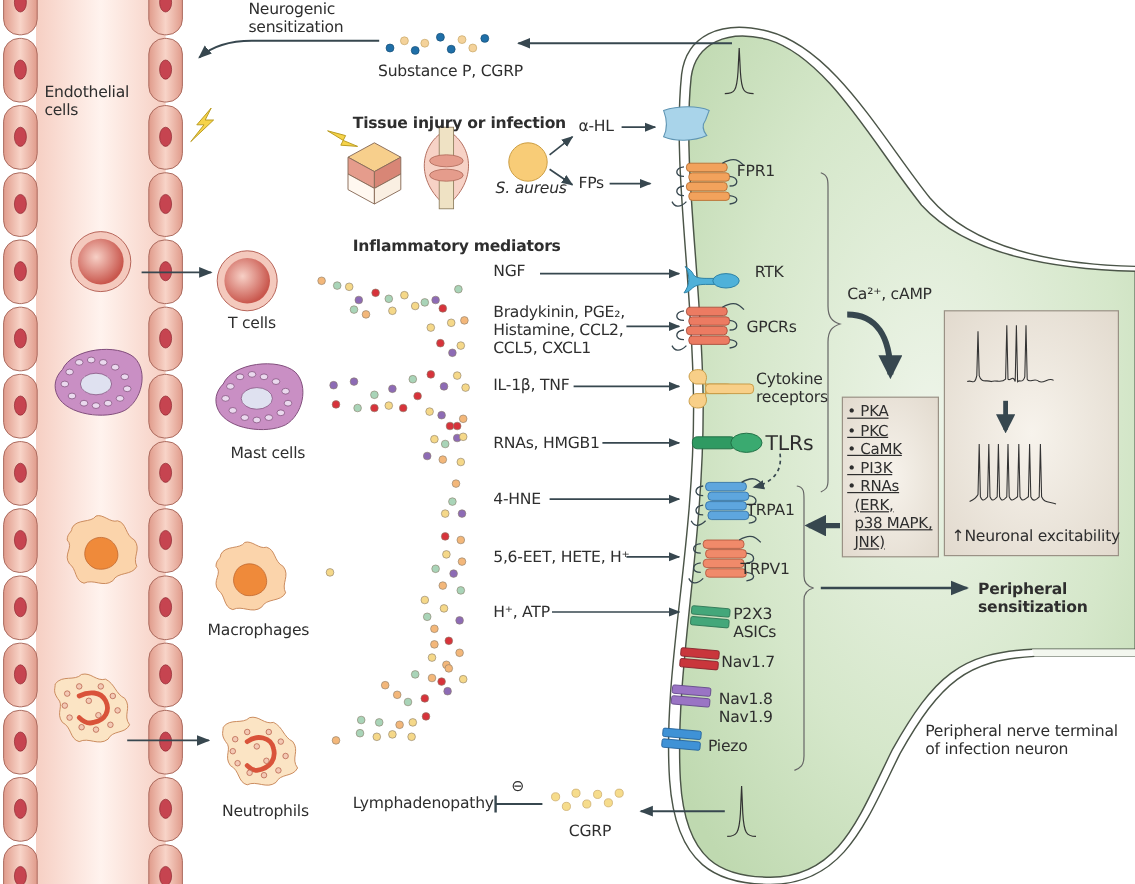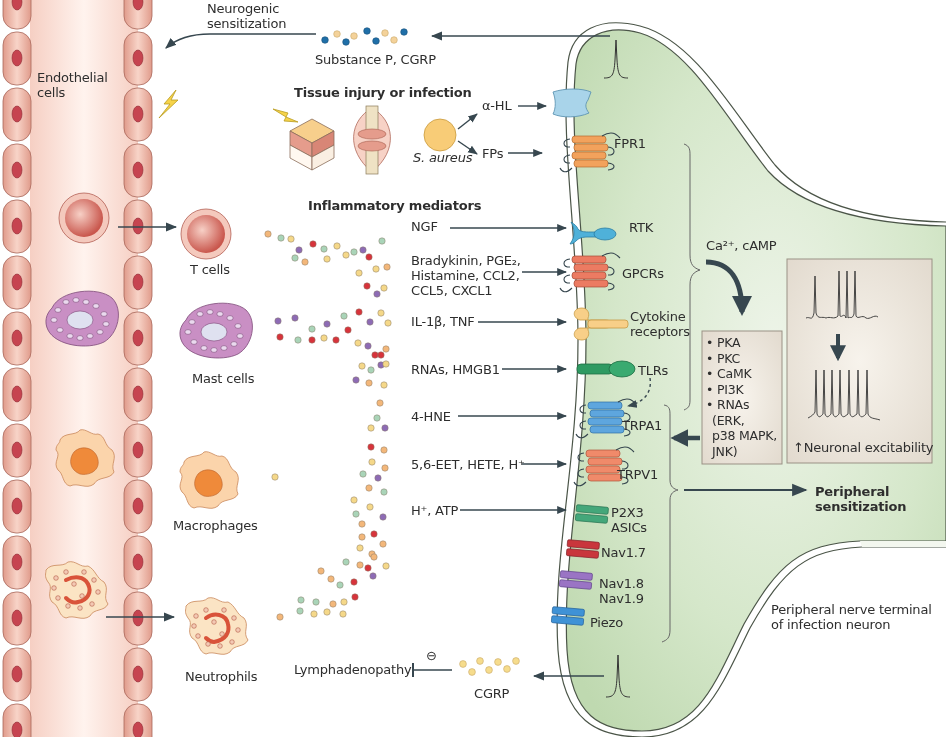--- a/index.html
+++ b/index.html
@@ -1,20 +1,20 @@
 <!DOCTYPE html>
 <html><head>
 <meta charset="utf-8">
 <style>
   html,body{margin:0;padding:0;background:#fff;}
   body{width:946px;height:737px;position:relative;overflow:hidden;font-family:"DejaVu Sans","Liberation Sans",sans-serif;color:#2b2b2b;}
   svg.diagram{position:absolute;left:0;top:0;width:946px;height:737px;}
   .lbl{position:absolute;font-size:13px;line-height:15px;white-space:nowrap;color:#2e2e2e;letter-spacing:-0.2px;}
   .lbl.bold{font-weight:bold;}
-  .lbl.small{font-size:13px;}
+  .lbl.small{font-size:17px;}
   .lbl.italic{font-style:italic;}
   .box-text{position:absolute;font-size:12.5px;line-height:15.5px;color:#2e2e2e;letter-spacing:-0.2px;}
   .box-text div{white-space:nowrap;}
 </style>
 </head>
 <body>
 
 <svg class="diagram" viewBox="0 0 946 737" xmlns="http://www.w3.org/2000/svg">
   <defs>
     <linearGradient id="lumen" x1="0" x2="1" y1="0" y2="0">
@@ -457,27 +457,27 @@
   <div>Neurogenic</div>
   <div>sensitization</div>
 </div>
 <div class="lbl" style="left:315px;top:52px;">Substance P, CGRP</div>
 
 <div class="lbl" style="left:37px;top:70px;">
   <div>Endothelial</div>
   <div>cells</div>
 </div>
 
-<div class="lbl bold" style="left:294px;top:85px;">Tissue injury or infection</div>
+<div class="lbl bold" style="left:294px;top:96px;">Tissue injury or infection</div>
 <div class="lbl" style="left:482px;top:98px;">α-HL</div>
 <div class="lbl" style="left:482px;top:146px;">FPs</div>
 <div class="lbl italic" style="left:413px;top:150px;">S. aureus</div>
 <div class="lbl" style="left:614px;top:136px;">FPR1</div>
 
-<div class="lbl bold" style="left:294px;top:198px;margin-left:14px;">Inflammatory mediators</div>
+<div class="lbl bold" style="left:294px;top:198px;">Inflammatory mediators</div>
 
 <div class="lbl" style="left:411px;top:219px;">NGF</div>
 <div class="lbl" style="left:629px;top:220px;">RTK</div>
 
 <div class="lbl" style="left:411px;top:253px;">
   <div>Bradykinin, PGE₂,</div>
   <div>Histamine, CCL2,</div>
   <div>CCL5, CXCL1</div>
 </div>
 <div class="lbl" style="left:622px;top:266px;">GPCRs</div>
@@ -510,21 +510,21 @@
 </div>
 <div class="lbl" style="left:590px;top:615px;">Piezo</div>
 
 <div class="lbl" style="left:190px;top:262px;">T cells</div>
 <div class="lbl" style="left:192px;top:371px;">Mast cells</div>
 <div class="lbl" style="left:173px;top:518px;">Macrophages</div>
 <div class="lbl" style="left:185px;top:669px;">Neutrophils</div>
 
 <div class="lbl" style="left:706px;top:238px;">Ca²⁺, cAMP</div>
 
-<div class="box-text" style="left:706px;top:335px;">
+<div class="box-text" style="left:706px;top:335px;text-decoration:underline;">
   <div>• PKA</div>
   <div>• PKC</div>
   <div>• CaMK</div>
   <div>• PI3K</div>
   <div>• RNAs</div>
   <div style="padding-left:6px">(ERK,</div>
   <div style="padding-left:6px">p38 MAPK,</div>
   <div style="padding-left:6px">JNK)</div>
 </div>
 

